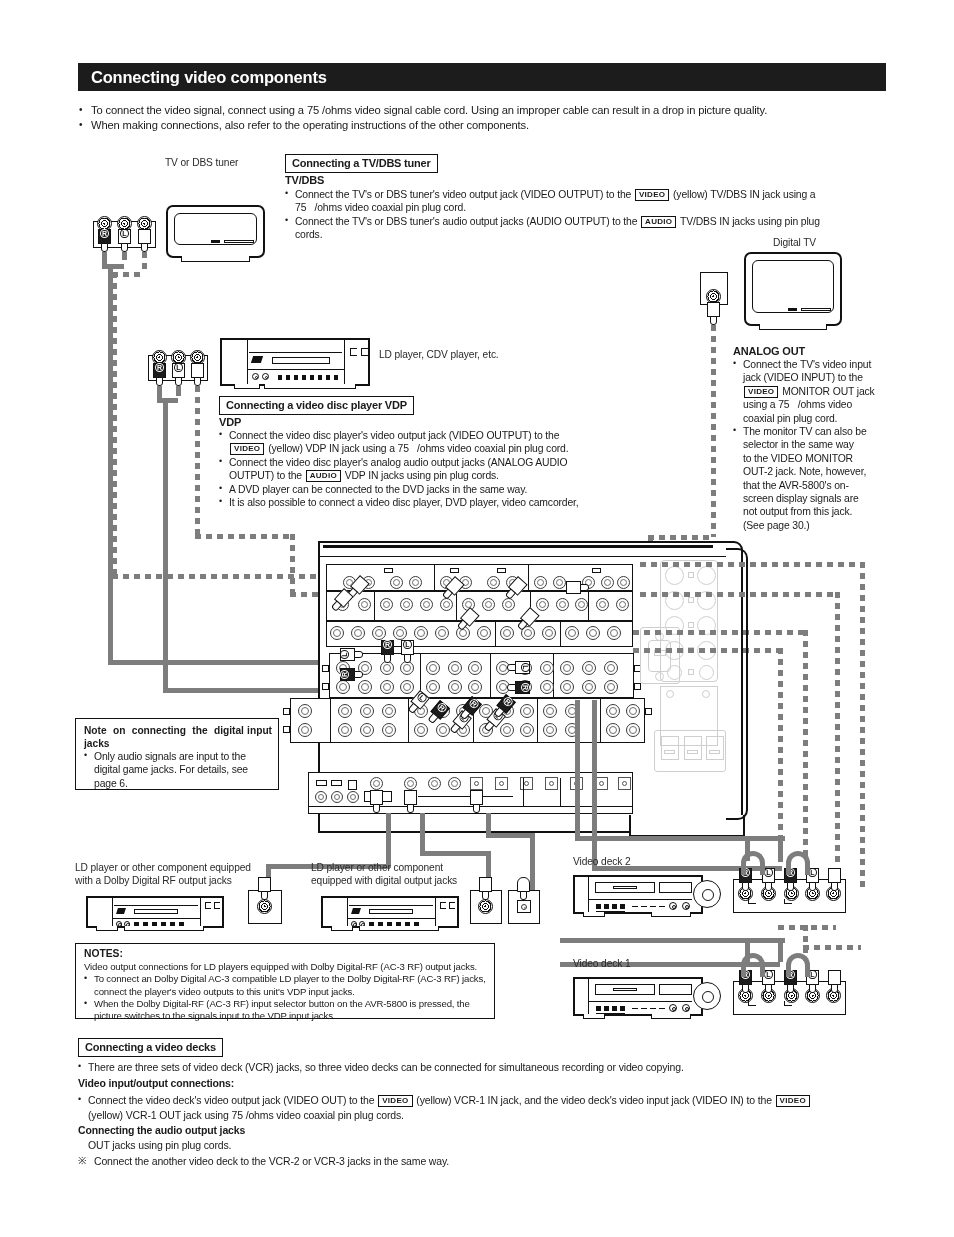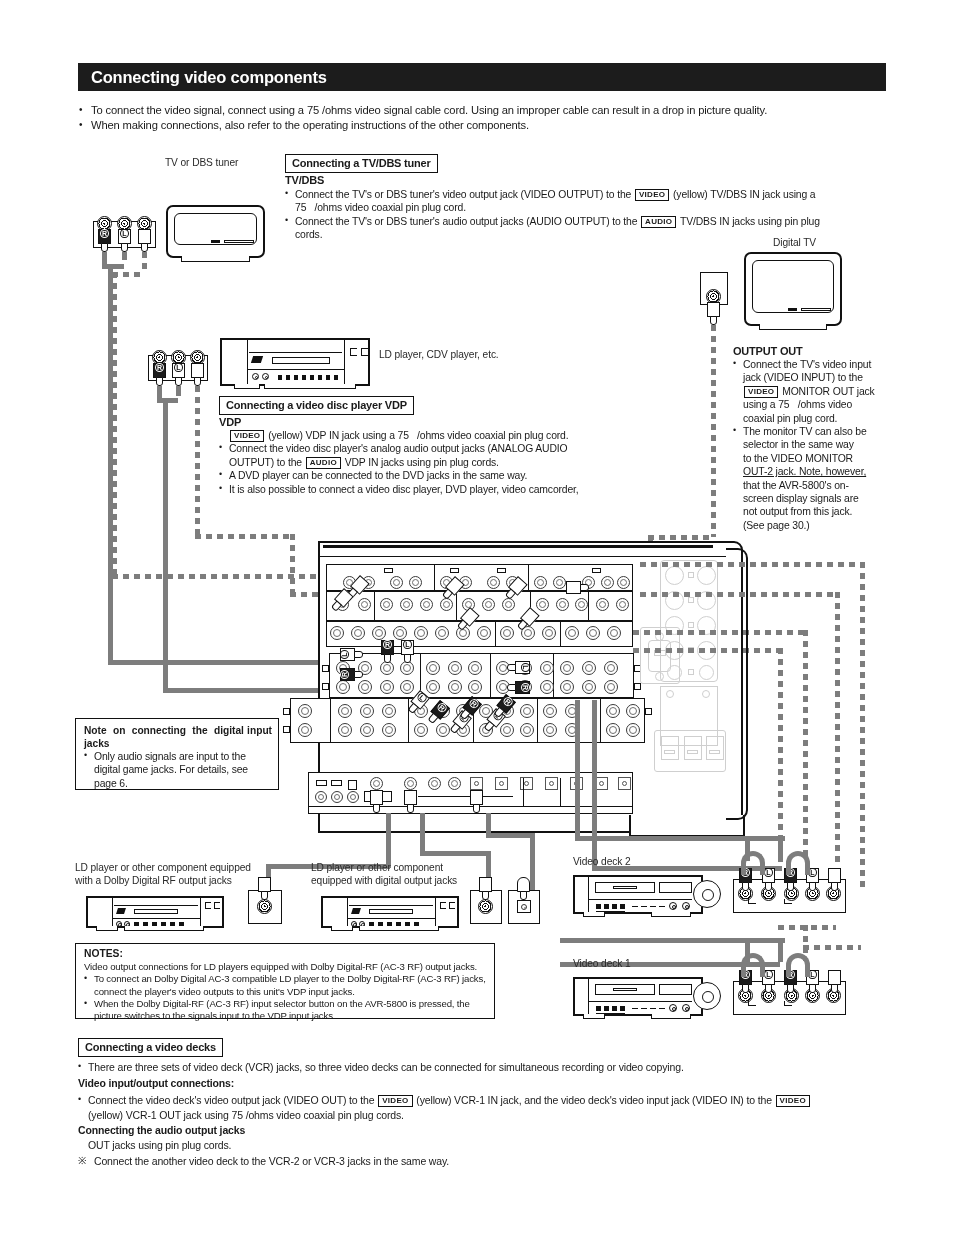--- a/index.html
+++ b/index.html
@@ -233,20 +233,21 @@
   <div class="cable h" style="left:163px; top:688px; width:160px;"></div>
 
   <div class="dash-v" style="left:195px; top:386px; height:150px;"></div>
   <div class="dash-h" style="left:195px; top:534px; width:100px;"></div>
   <div class="dash-v" style="left:290px; top:534px; height:62px;"></div>
   <div class="dash-h" style="left:290px; top:592px; width:40px;"></div>
 
   <div class="cap-box" style="left:219px; top:396px;">Connecting a video disc player VDP</div>
   <div class="sub-h" style="left:219px; top:416px;">VDP</div>
   <div class="blk just" style="left:219px; top:429px; width:381px;">
+    <div class="li">Connect the video disc player's video output jack (VIDEO OUTPUT) to the</div>
     <div style="padding-left:10px;"><span class="tag">VIDEO</span> (yellow) VDP IN jack using a 75&nbsp;&nbsp;&nbsp;/ohms video coaxial pin plug cord.</div>
     <div class="li">Connect the video disc player's analog audio output jacks (ANALOG AUDIO</div>
     <div style="padding-left:10px;">OUTPUT) to the <span class="tag">AUDIO</span> VDP IN jacks using pin plug cords.</div>
     <div class="li">A DVD player can be connected to the DVD jacks in the same way.</div>
     <div class="li">It is also possible to connect a video disc player, DVD player, video camcorder,</div>
   </div>
 
   <div class="lbl" style="left:773px; top:236px;">Digital TV</div>
   <div class="tv" style="left:744px; top:252px; width:98px; height:74px;">
     <div class="inner"></div>
@@ -258,31 +259,31 @@
   <div class="sock" style="left:706px; top:289px;"></div>
   <div class="plug" style="left:707px; top:302px;">
     <div class="body"></div>
       <div class="tip"></div>
   </div>
   <div class="dash-v" style="left:711px; top:325px; height:212px;"></div>
   <div class="dash-h" style="left:648px; top:535px; width:65px;"></div>
   <div class="dash-v" style="left:648px; top:535px; height:45px;"></div>
   <div class="dash-h" style="left:648px; top:576px; width:60px;"></div>
 
-  <div class="sub-h" style="left:733px; top:345px;">OUTPUT OUT</div>
+  <div class="sub-h" style="left:733px; top:345px;">ANALOG OUT</div>
   <div class="blk just" style="left:733px; top:358px; width:155px;">
     <div class="li">Connect the TV's video input</div>
     <div style="padding-left:10px;">jack (VIDEO INPUT) to the</div>
     <div style="padding-left:10px;"><span class="tag">VIDEO</span> MONITOR OUT jack</div>
     <div style="padding-left:10px;">using a 75&nbsp;&nbsp;&nbsp;/ohms video</div>
     <div style="padding-left:10px;">coaxial pin plug cord.</div>
     <div class="li">The monitor TV can also be</div>
     <div style="padding-left:10px;">selector in the same way</div>
     <div style="padding-left:10px;">to the VIDEO MONITOR</div>
-    <div style="padding-left:10px;text-decoration:underline;">OUT-2 jack. Note, however,</div>
+    <div style="padding-left:10px;">OUT-2 jack. Note, however,</div>
     <div style="padding-left:10px;">that the AVR-5800's on-</div>
     <div style="padding-left:10px;">screen display signals are</div>
     <div style="padding-left:10px;">not output from this jack.</div>
     <div style="padding-left:10px;">(See page 30.)</div>
   </div>
 
   <div class="note-box" style="left:75px; top:718px; width:204px; height:72px;">
     <div style="position:absolute; left:8px; top:5px; width:188px; font-size:10.2px;
                 font-weight:bold; line-height:13px; text-align:justify;">Note&nbsp; on&nbsp; connecting&nbsp; the&nbsp; digital input jacks</div>
     <div class="blk" style="left:8px; top:31px; width:190px; position:absolute;">

